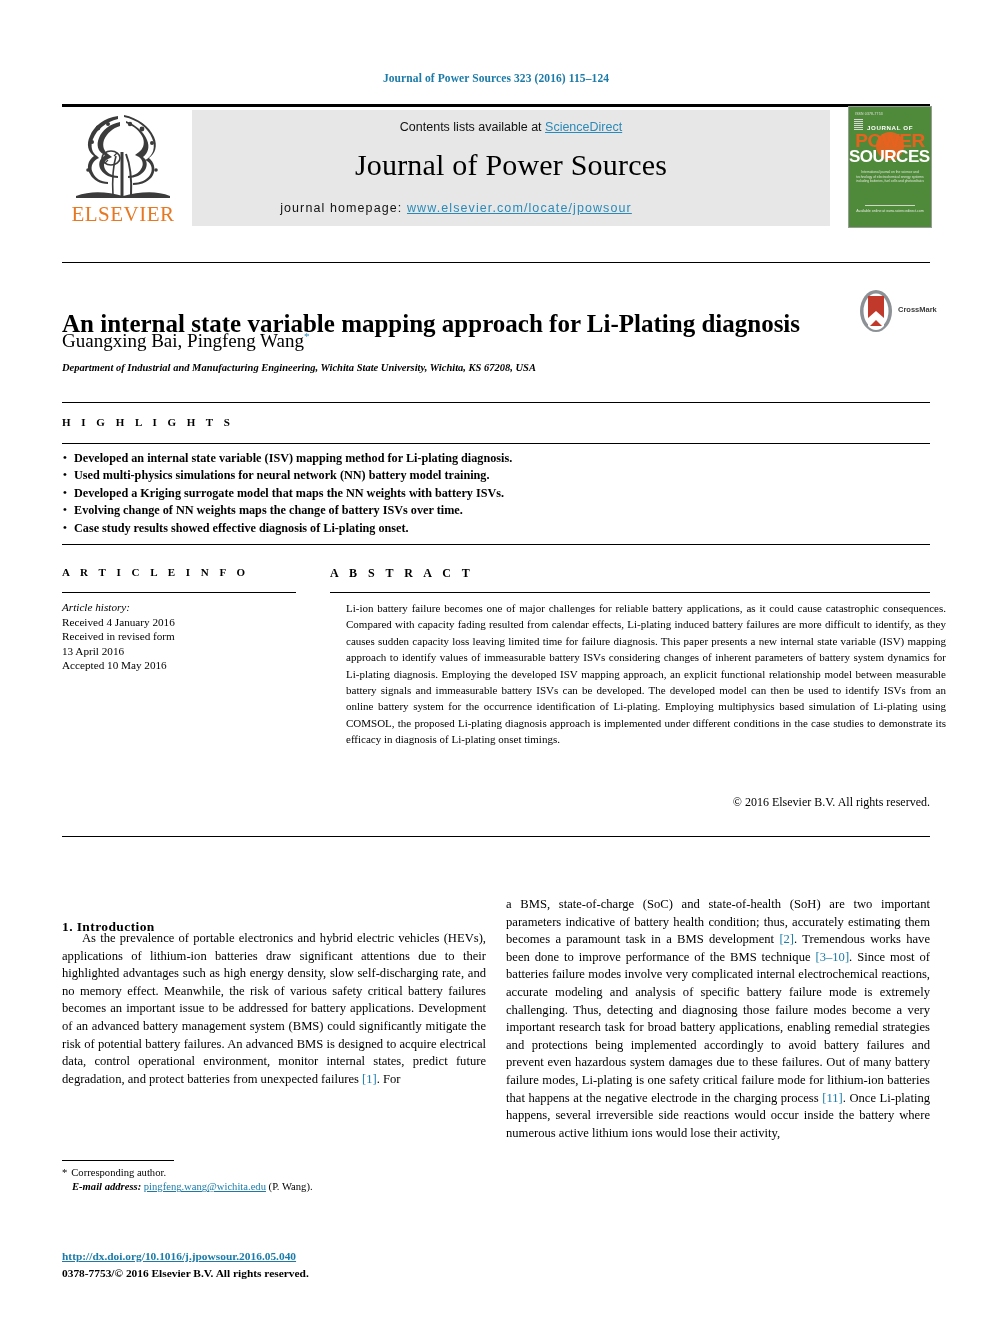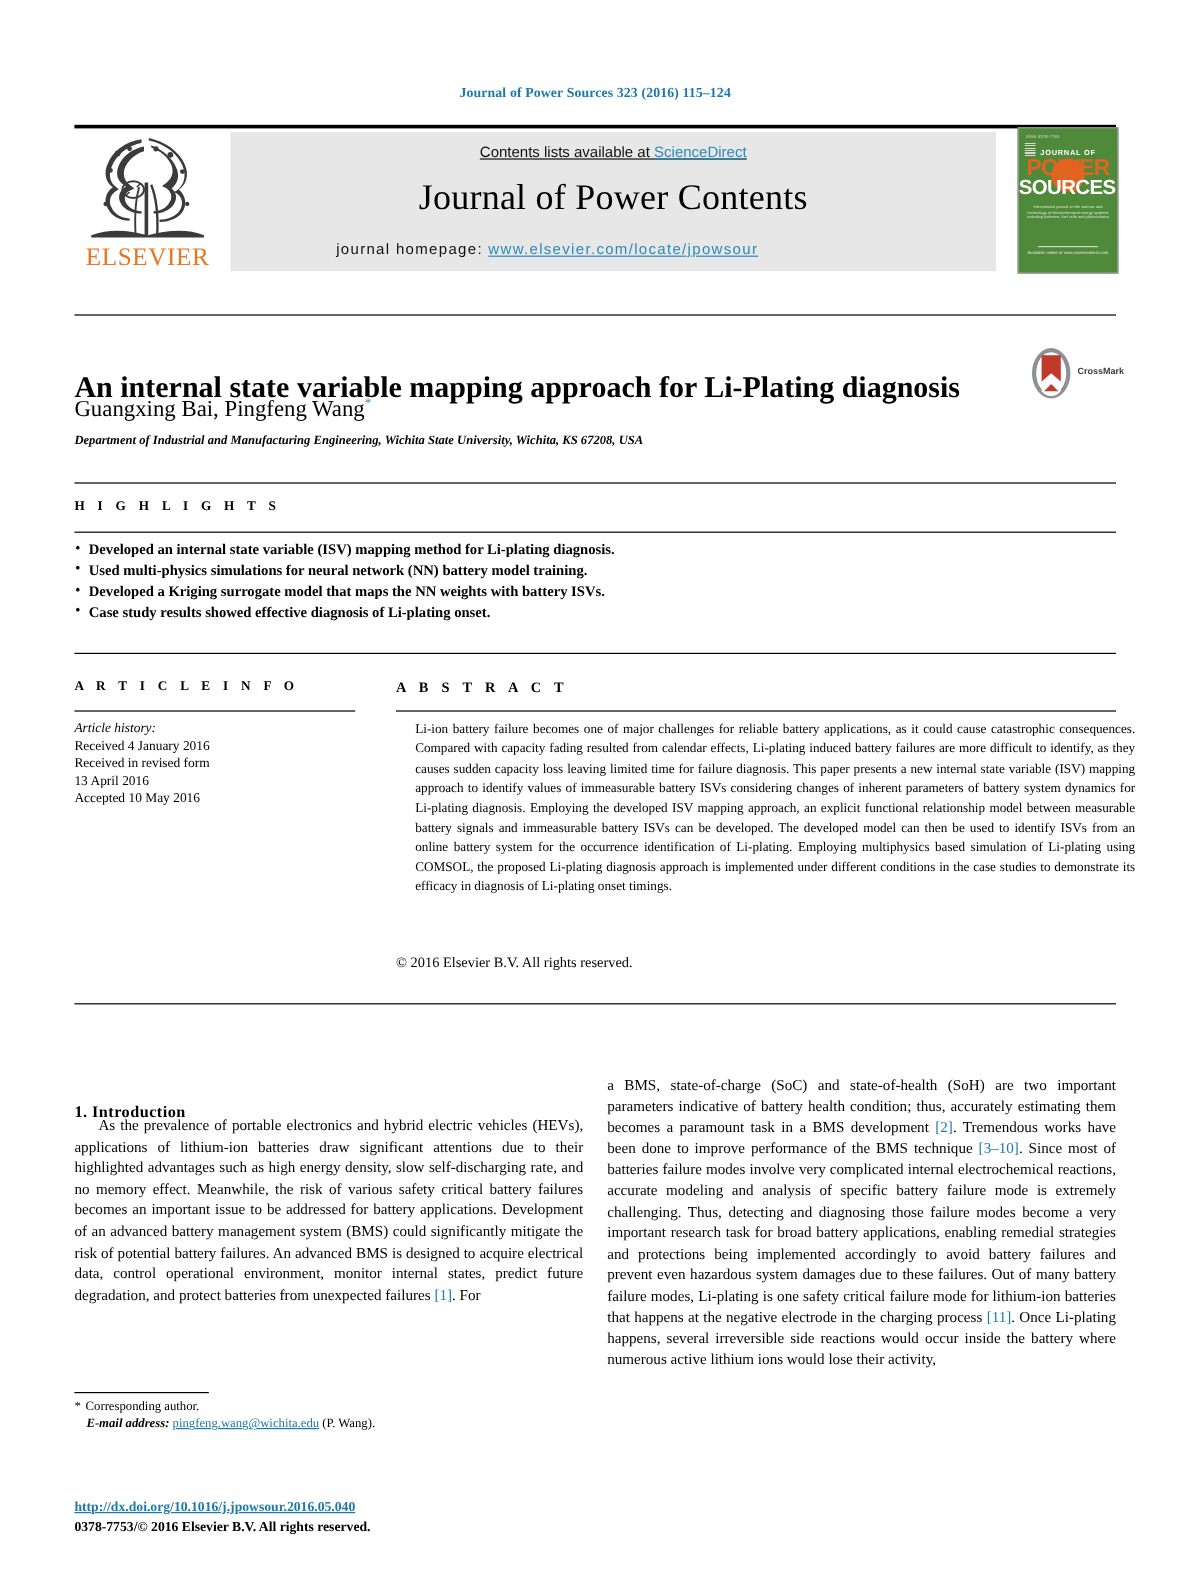--- a/index.html
+++ b/index.html
@@ -83,21 +83,20 @@
     background: #e7e7e7;
   }
   .contents-line {
     position: absolute;
     left: 0; top: 10px;
     width: 638px;
     text-align: center;
     font-family: "Liberation Sans", sans-serif;
     font-size: 12.5px;
     color: #111;
-    text-decoration: underline;
   }
   .contents-line .sd {
     color: #2b8ab8;
   }
   .journal-name {
     position: absolute;
     left: 0; top: 38px;
     width: 638px;
     text-align: center;
     font-family: "Liberation Serif", serif;
@@ -369,21 +368,21 @@
     font-size: 11px;
     line-height: 16.4px;
     text-align: justify;
     color: #000;
     font-weight: 500;
   }
   .copyright {
     position: absolute;
     left: 330px; top: 795px;
     width: 600px;
-    text-align: left;
+    text-align: right;
     font-family: "Liberation Serif", serif;
     font-size: 12px;
     color: #000;
   }
   .ai-rule-bot {
     position: absolute;
     left: 62px; top: 836px;
     width: 868px; height: 1px;
     background: #000;
   }
@@ -494,21 +493,21 @@
           </g>
         </svg>
       </div>
       <div class="elsevier-word">ELSEVIER</div>
     </div>
 
     <div class="gray-panel">
       <div class="contents-line">
         <span>Contents lists available at </span><a class="sd" href="#">ScienceDirect</a>
       </div>
-      <div class="journal-name">Journal of Power Contents</div>
+      <div class="journal-name">Journal of Power Sources</div>
       <div class="homepage-line">
         <span>journal homepage: </span><a class="url" href="#">www.elsevier.com/locate/jpowsour</a>
       </div>
     </div>
 
     <div class="cover-thumb">
       <div class="cover-top-tiny">ISSN 0378-7753</div>
       <div class="cover-elsevier-mark"></div>
       <div class="cover-jof">JOURNAL OF</div>
       <div class="cover-circle"></div>
@@ -541,20 +540,21 @@
 
   <div class="affiliation">Department of Industrial and Manufacturing Engineering, Wichita State University, Wichita, KS 67208, USA</div>
 
   <div class="hl-rule-top"></div>
   <div class="hl-header">H I G H L I G H T S</div>
   <div class="hl-rule-mid"></div>
   <ul class="hl-list">
     <li>Developed an internal state variable (ISV) mapping method for Li-plating diagnosis.</li>
     <li>Used multi-physics simulations for neural network (NN) battery model training.</li>
     <li>Developed a Kriging surrogate model that maps the NN weights with battery ISVs.</li>
+    <li>Evolving change of NN weights maps the change of battery ISVs over time.</li>
     <li>Case study results showed effective diagnosis of Li-plating onset.</li>
   </ul>
   <div class="hl-rule-bot"></div>
 
   <div class="ai-header">A R T I C L E   I N F O</div>
   <div class="ab-header">A B S T R A C T</div>
   <div class="ai-rule"></div>
   <div class="ab-rule"></div>
 
   <div class="ai-col">

